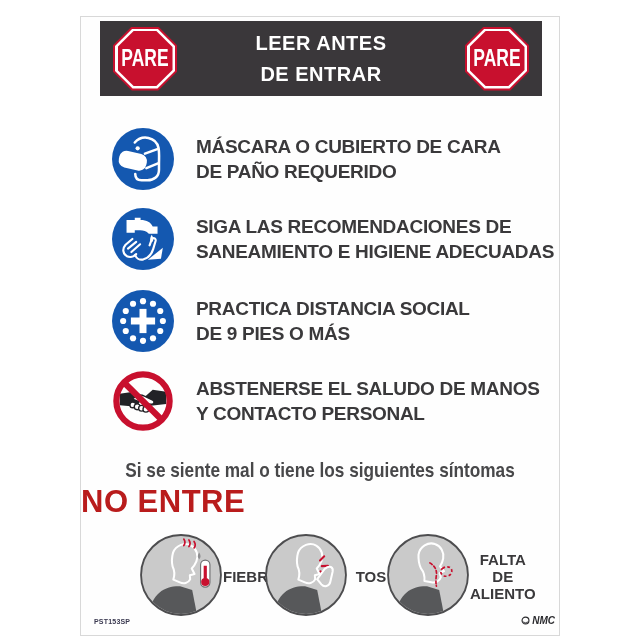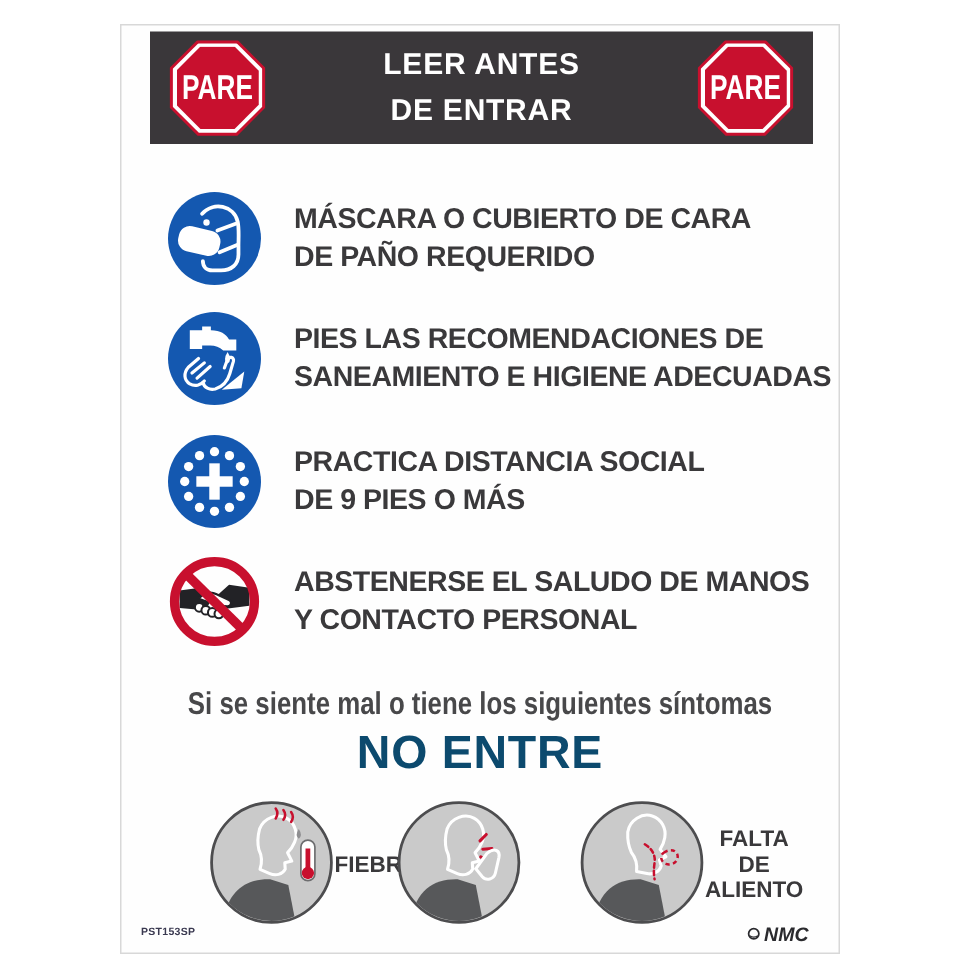--- a/index.html
+++ b/index.html
@@ -20,32 +20,32 @@
   
   .rule{position:absolute;left:31px;width:430px;height:62px;display:flex;align-items:center;gap:22px;}
   .r1{top:111px}.r2{top:191px}.r3{top:273px}.r4{top:353px}
   .rule-icon{width:62px;height:62px;flex:0 0 auto;}
   .rule-icon svg{width:62px;height:62px;display:block;}
   .rule-text{display:flex;flex-direction:column;font-weight:700;font-size:19px;line-height:25.5px;color:#3a393b;letter-spacing:-0.3px;}
   .rule-text span{white-space:nowrap;}
 
   
   .notice-intro{position:absolute;left:0;right:0;top:441px;text-align:center;font-weight:700;font-size:21px;color:#48484a;transform:scaleX(0.82);white-space:nowrap;}
-  .no-entry{position:absolute;left:0;right:0;top:467px;text-align:center;font-weight:700;font-size:31px;color:#0c4a6e;letter-spacing:0.5px;}
+  .no-entry{position:absolute;left:0;right:0;top:467px;font-weight:700;font-size:31px;color:#b91c1c;letter-spacing:0.5px;}
 
   
   .symptom{position:absolute;width:130px;display:flex;flex-direction:row;align-items:center;top:516px;}
   .s1{left:58px}.s2{left:183px}.s3{left:305px}
   .sym-icon{width:84px;height:84px;}
   .sym-icon svg{width:84px;height:84px;display:block;}
   .sym-label{margin-top:3px;font-weight:700;font-size:15px;line-height:17px;color:#3a393b;text-align:center;width:110px;}
 
   
   .code{position:absolute;left:13px;top:601px;font-size:7px;font-weight:700;color:#3a3950;letter-spacing:0.2px;}
-  .brand{position:absolute;right:20px;top:598px;display:flex;align-items:center;gap:2px;font-style:italic;font-weight:700;font-size:13px;color:#2a2a2e;}
+  .brand{position:absolute;right:4px;top:598px;display:flex;align-items:center;gap:2px;font-style:italic;font-weight:700;font-size:10px;color:#2a2a2e;}
 </style>
 </head>
 <body>
 
 <div class="page">
   <div class="poster">
 
     <div class="hdr">
       <div class="stop">
         <div class="oct oct-a"></div>
@@ -90,21 +90,21 @@
           <g fill="none" stroke="#fff" stroke-width="2.2" stroke-linecap="round" stroke-linejoin="round">
             <path d="M21 32 l-7 6 c-3.5 4 -3 9 1 11.5 c3.5 2 7.5 1 10 -2"></path>
             <path d="M25 35 l-8.5 7"></path>
             <path d="M29 37.5 l-9 8"></path>
             <path d="M24 48.5 c1 3.5 4.5 5.5 8.5 4.5 c5 -1.5 8.5 -5.5 10 -10.5 l2.5 -8.5 c0.8 -3 -3 -4 -4.2 -1 l-2 5.5"></path>
           </g>
           <path d="M37 53.5 L52.5 41 L50.5 52.5 Z" fill="#fff"></path>
         </svg>
       </span>
       <div class="rule-text">
-        <span>PIES LAS RECOMENDACIONES DE</span>
+        <span>SIGA LAS RECOMENDACIONES DE</span>
         <span>SANEAMIENTO E HIGIENE ADECUADAS</span>
       </div>
     </div>
 
     <div class="rule r3">
       <span class="rule-icon">
         <svg viewBox="0 0 64 64">
           <circle cx="32" cy="32" r="32" fill="#1458b0"></circle>
           <rect x="28.4" y="19.5" width="7.2" height="25" fill="#fff"></rect>
           <rect x="19.5" y="28.4" width="25" height="7.2" fill="#fff"></rect>
@@ -184,20 +184,21 @@
               <circle cx="45" cy="45" r="41.8"></circle>
             </clipPath>
           <g clip-path="url(#pc2)">
             <path d="M10 92 C12 66 26 56.5 44 57 L57 61 L63 92 Z" fill="#57585a"></path>
             <path d="M36.5 21 c3 -8 13 -11.5 19.5 -7.5 c6 3.5 8 11 5.5 17 c-1.2 3 -3 5.5 -5 7.5 l3 6 -5 1.2 0.3 4.5 c-2 4 -7 5 -11 3.2 l-7 -3 c2 -6 1.2 -10 -0.8 -14 c-1.2 -4.8 -0.8 -10 0.5 -14.9 z" fill="#cacaca" stroke="#fff" stroke-width="2.2" stroke-linejoin="round"></path>
             <path d="M60 29.5 l4.5 -4.5 M62 35.5 l6.5 -0.5 M60.5 41 l5.5 3.5" stroke="#c8102e" stroke-width="2.2" fill="none" stroke-linecap="round"></path>
             <path d="M65 38.5 c5.5 -4.5 9.5 -2 8.5 3 l-2.5 11 c-1 4.5 -6.5 6 -9.5 2.5 l-4.5 -5.5 z" fill="#cacaca" stroke="#fff" stroke-width="2.2"></path>
           </g>
         </svg>
       </span>
+      <div class="sym-label">TOS</div>
     </div>
 
     <div class="symptom s3">
       <span class="sym-icon">
         <svg viewBox="0 0 90 90">
           <circle cx="45" cy="45" r="42.8" fill="#cacaca" stroke="#4d4d4f" stroke-width="2"></circle>
           <clipPath id="pc3">
               <circle cx="45" cy="45" r="41.8"></circle>
             </clipPath>
           <g clip-path="url(#pc3)">

